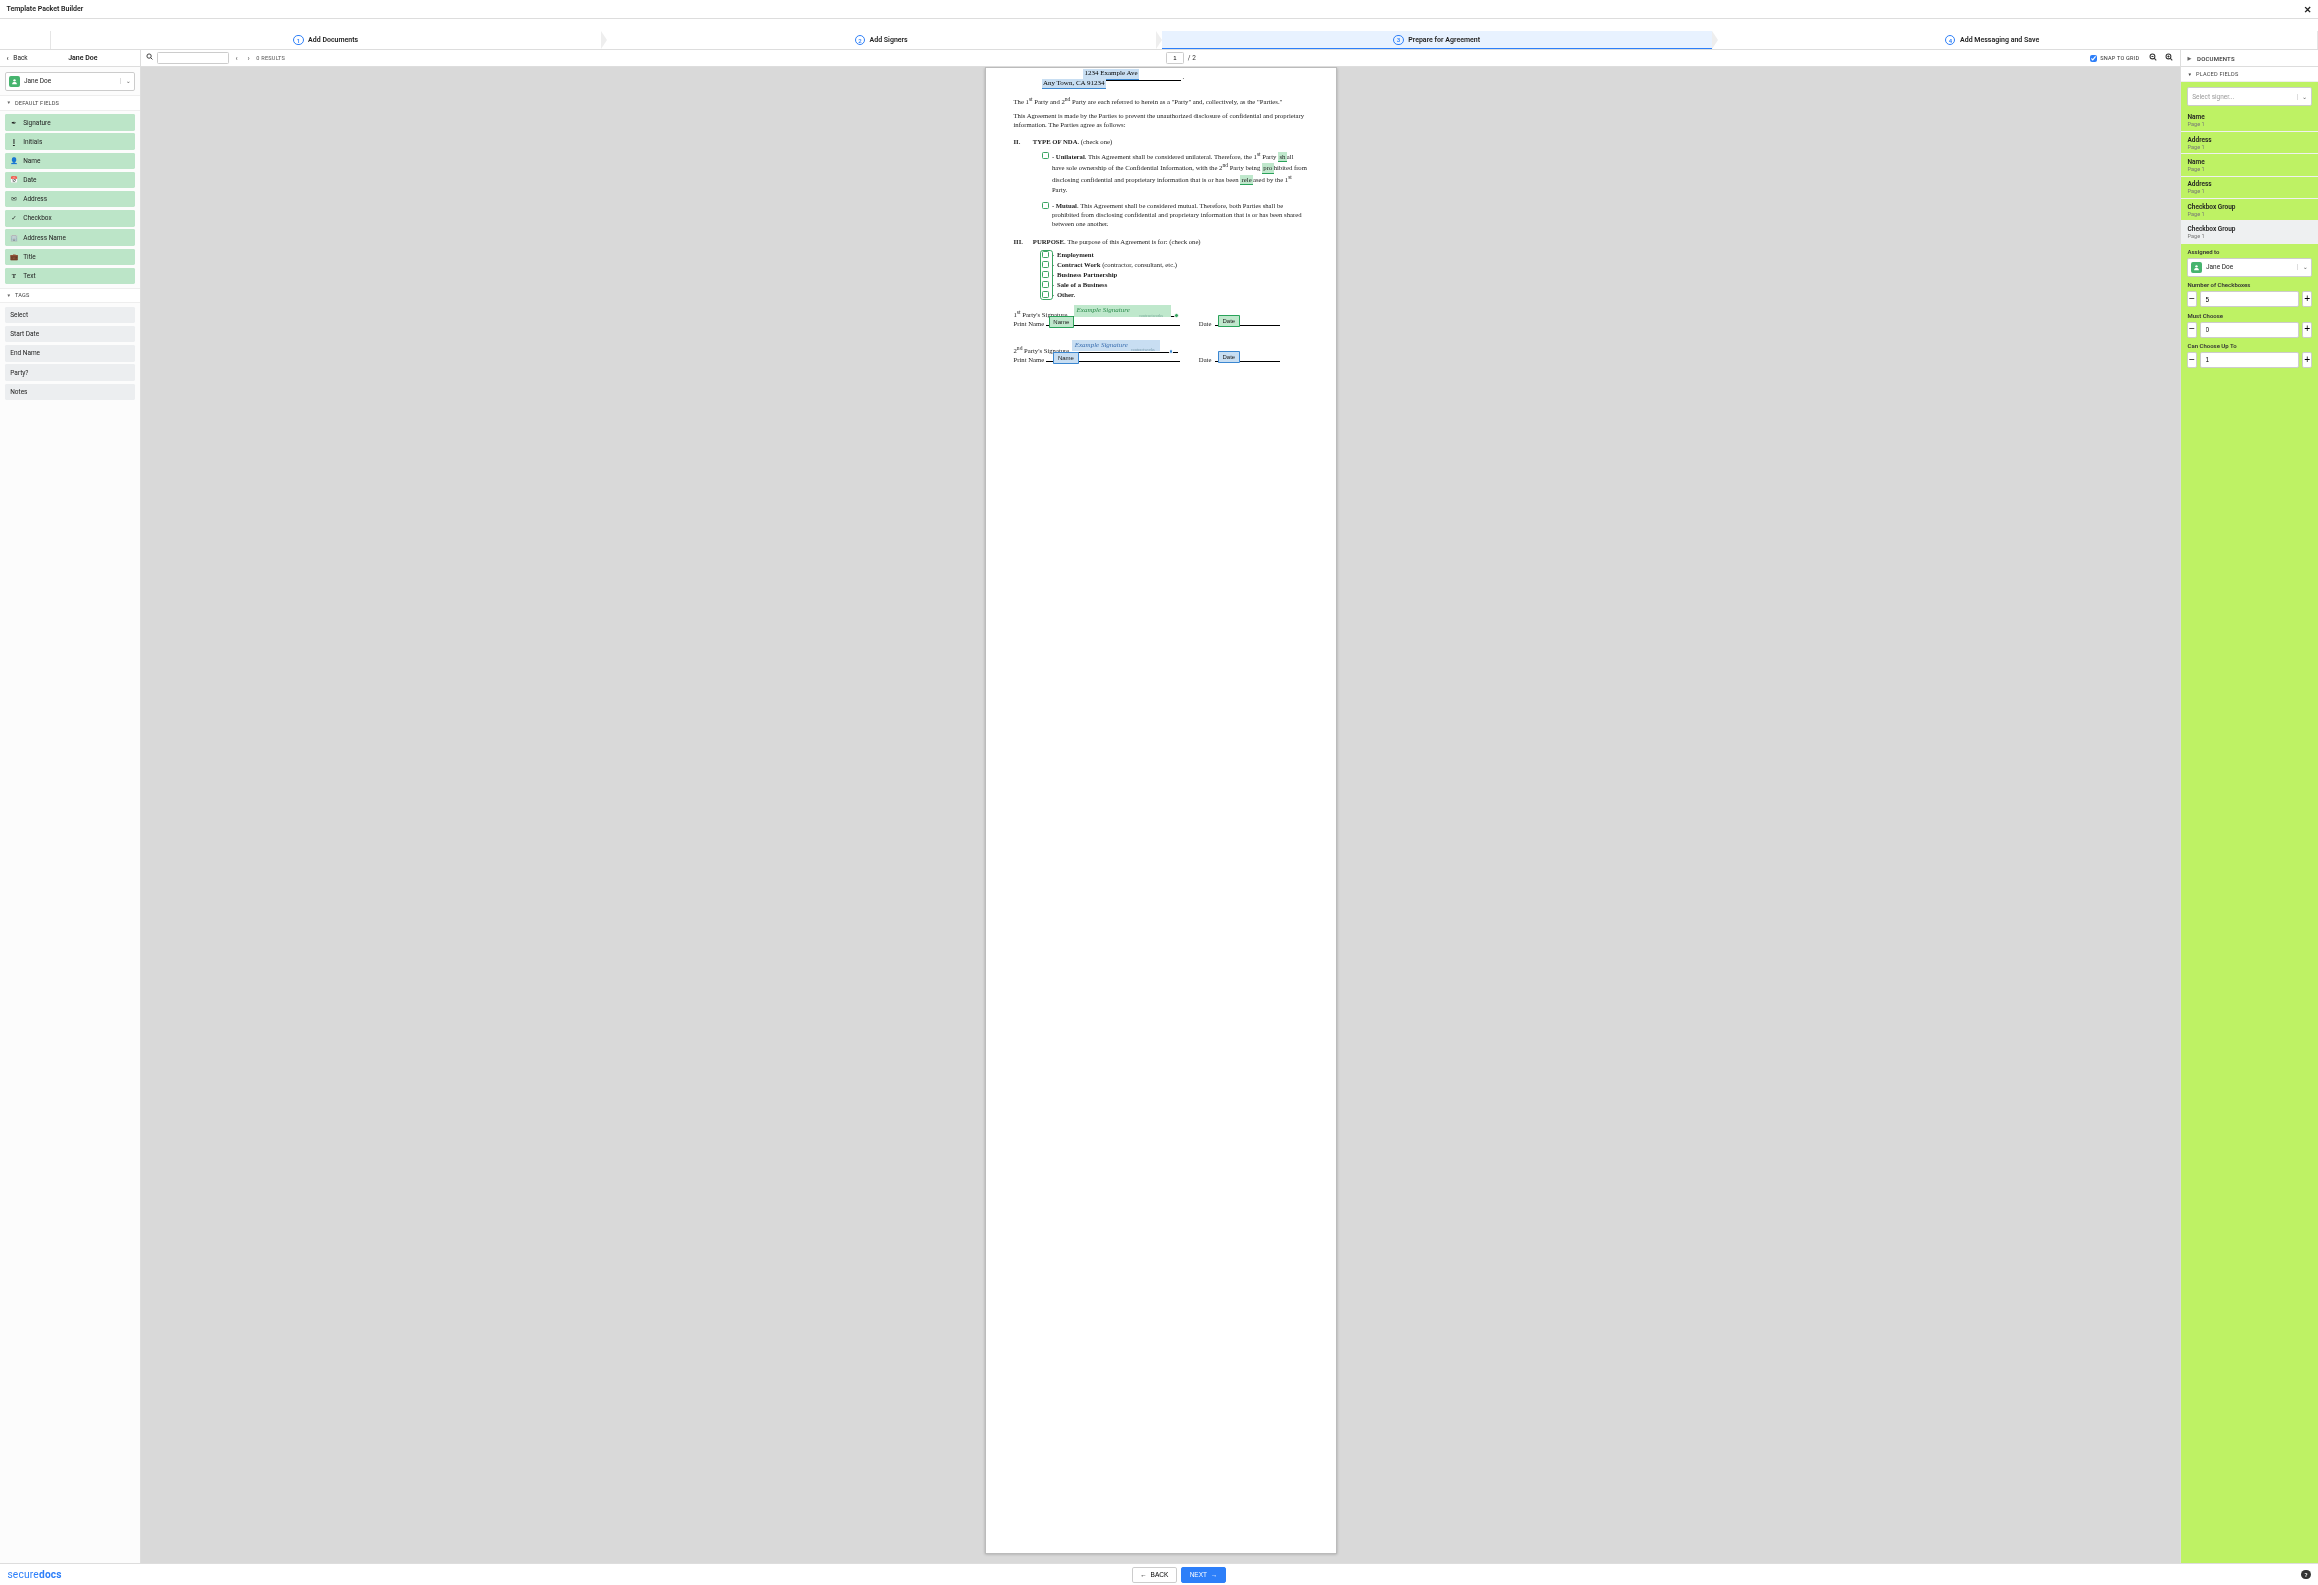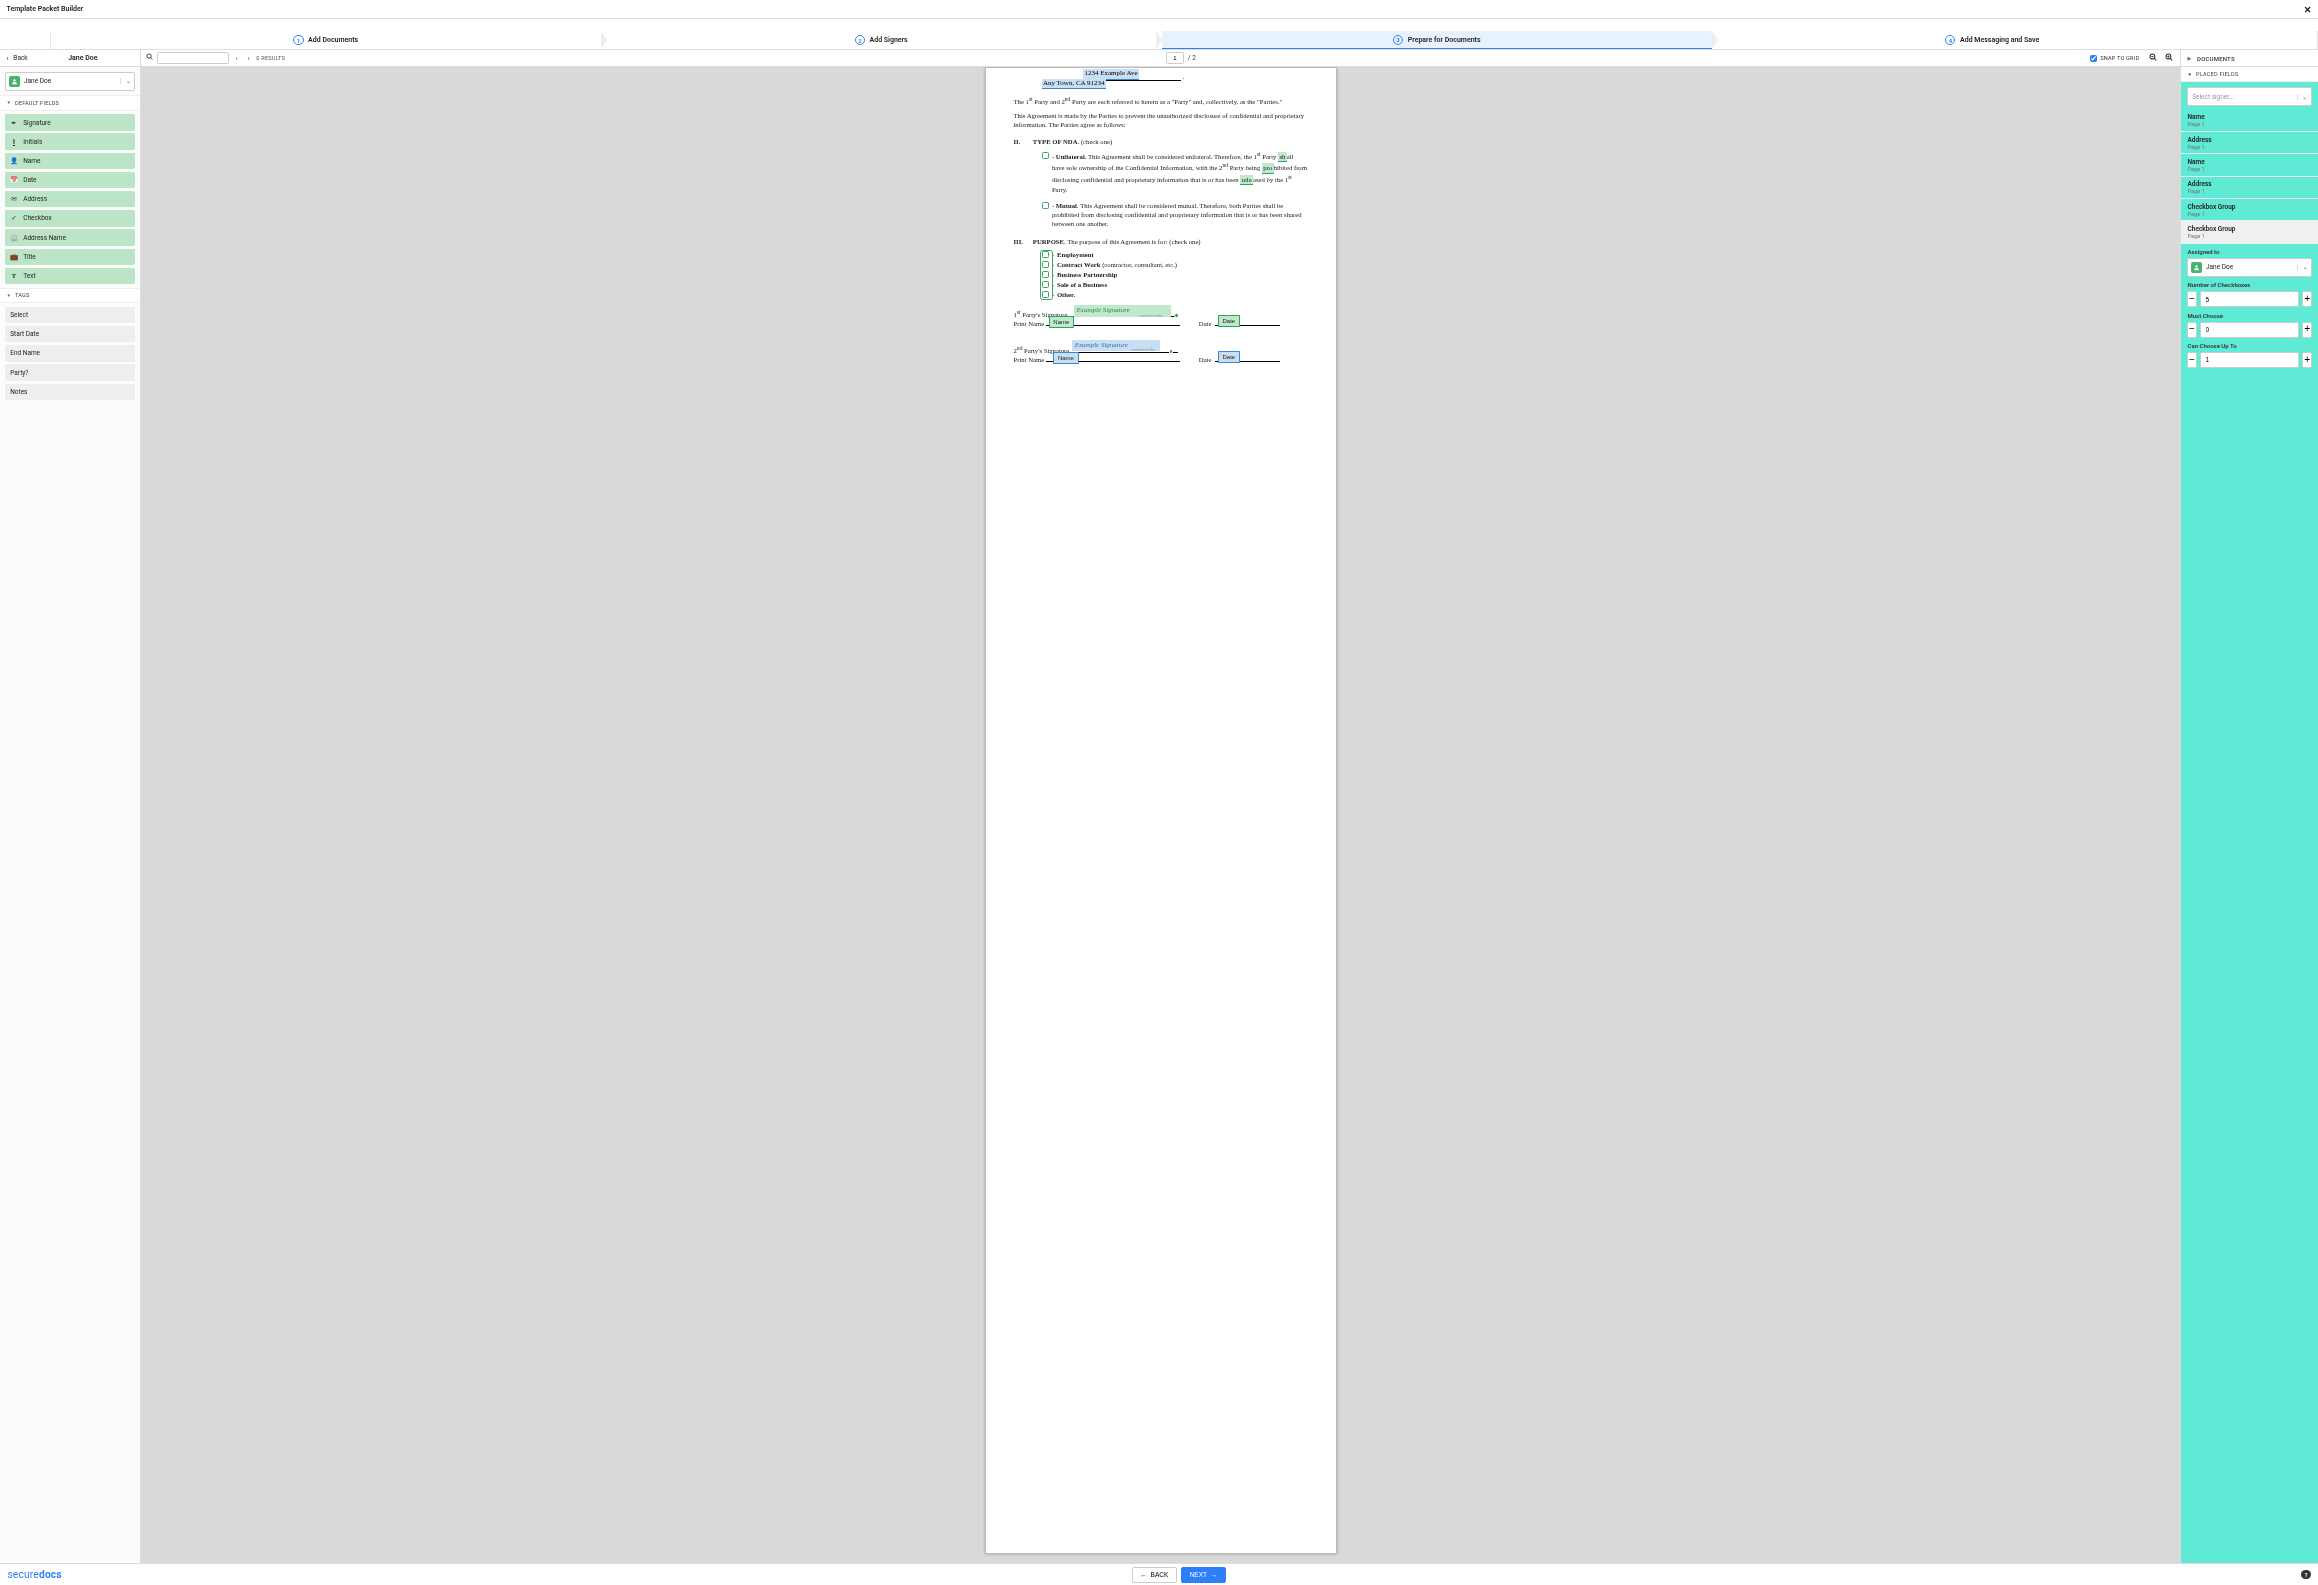--- a/index.html
+++ b/index.html
@@ -79,21 +79,21 @@
   .sig-tag.blue { color: #79a; }
   .mini-field { background: #bfe8cc; border: 0.5px solid #2aa35a; border-bottom: 0.9px solid #2aa35a; border-radius: 0.9px; padding: 0.5px 3.7px; font-size: 6px; font-family: Arial, sans-serif; display: inline-block; }
   .mini-field.blue { background: #c8def2; border-color: #3b87d1; }
   .date-line { border-bottom: 0.7px solid #000; width: 65px; display: inline-block; height: 0.9px; margin-left: 1.9px; position: relative; }
   .date-box { position: absolute; top: -9.3px; left: 2.8px; }
   .connector-dot { width: 4.6px; height: 4.6px; border-radius: 50%; background: #3aa562; position: absolute; right: -2.8px; bottom: -2.3px; border: 0.7px solid #fff; }
   .connector-dot.green { background: #3aa562; }
   .connector-dot.blue { background: #3b87d1; }
 
   
-  .rightcol { width: 138px; border-left: 0.5px solid #ddd; background: #5eead4; display: flex; flex-direction: column; overflow-y: auto; }
+  .rightcol { width: 138px; border-left: 0.5px solid #ddd; background: #bef264; display: flex; flex-direction: column; overflow-y: auto; }
   .placed-head { display: flex; align-items: center; gap: 3.7px; padding: 3.7px 6.5px; font-size: 5.6px; letter-spacing: 0.2px; color: #444; border-bottom: 0.5px solid #eee; background: #fff; }
   .placed-select { margin: 5.6px 5.6px 3.7px 5.6px; border: 0.5px solid #ccc; border-radius: 1.9px; background: #fff; display: flex; align-items: center; padding: 4.2px 4.6px; }
   .placed-select .ph { color: #999; font-size: 6.5px; flex: 1; }
   .placed-select .chev { border-left: 0.5px solid #ddd; padding-left: 4.6px; color: #666; font-size: 5.6px; }
   .placed-item { padding: 3.7px 6.5px; border-bottom: 0.5px solid #f0f0f0; cursor: pointer; }
   .placed-item .t { font-weight: 600; font-size: 6.5px; }
   .placed-item .p { font-size: 5.6px; color: #777; }
   .placed-item.selected { background: #eef0f1; }
 
   .prop-label { font-size: 6px; font-weight: 600; padding: 4.6px 6.5px 2.8px 6.5px; color: #333; }
@@ -129,21 +129,21 @@
     <span>Add Documents</span>
   </div>
   <div class="step-sep"></div>
   <div class="step">
     <span class="num">2</span>
     <span>Add Signers</span>
   </div>
   <div class="step-sep"></div>
   <div class="step active">
     <span class="num">3</span>
-    <span>Prepare for Documents</span>
+    <span>Prepare for Agreement</span>
   </div>
   <div class="step-sep"></div>
   <div class="step">
     <span class="num">4</span>
     <span>Add Messaging and Save</span>
   </div>
   <div class="step-spacer"></div>
 </div>
 
 <div class="toolbar">

